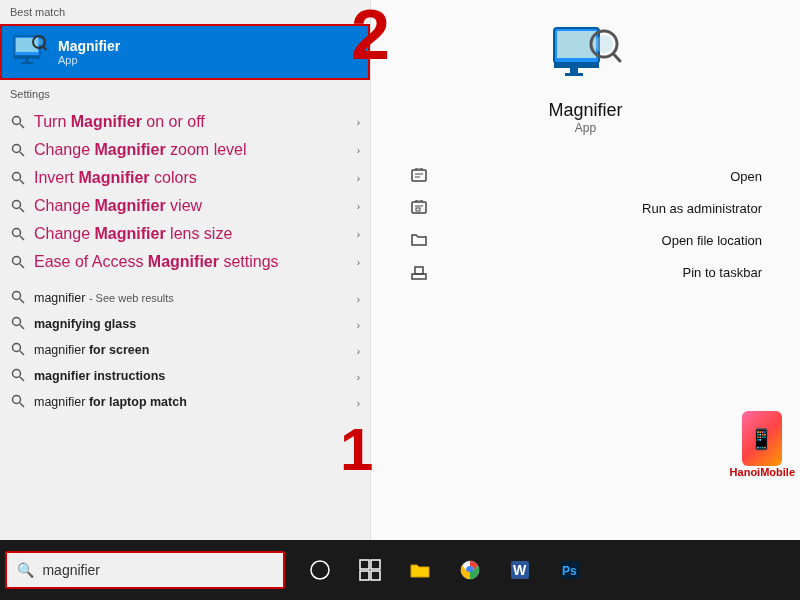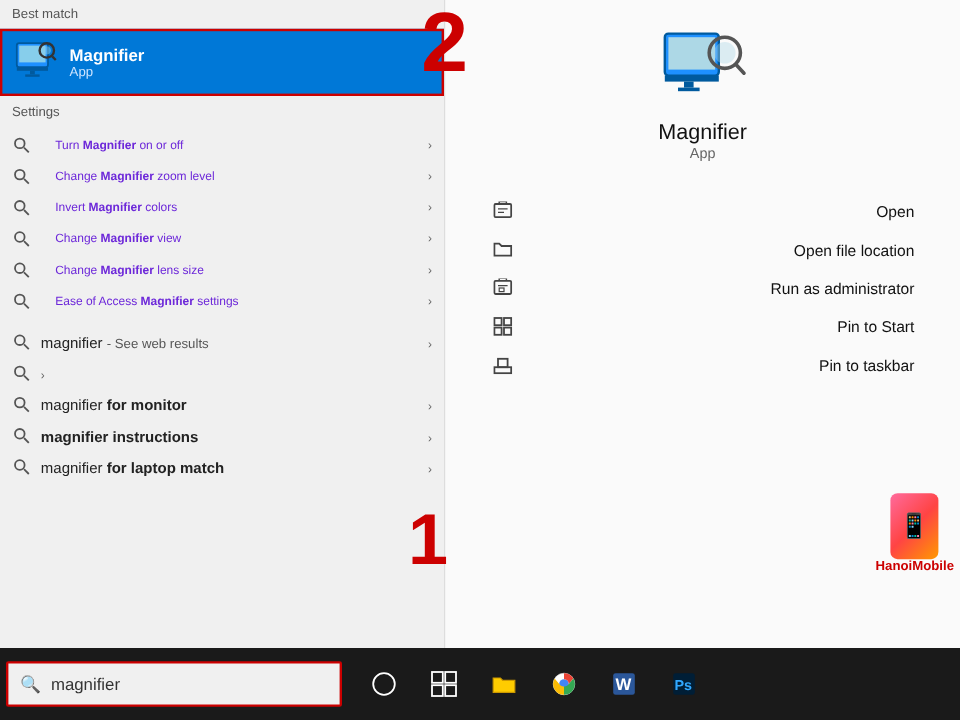--- a/index.html
+++ b/index.html
@@ -91,23 +91,22 @@
     .settings-item .search-icon-sm {
       width: 16px;
       height: 16px;
       margin-right: 8px;
       color: #555;
       flex-shrink: 0;
     }
 
     .settings-item .item-text {
       flex: 1;
-      font-size: 10px;
-      color: #6d28d9;
-      margin-left: 12px;
+      font-size: 16px;
+      color: #be185d;
     }
 
     .settings-item .item-text strong {
       font-weight: 700;
     }
 
     .settings-item .chevron {
       font-size: 10px;
       color: #666;
     }
@@ -408,29 +407,30 @@
           </svg>
           <span class="web-text">magnifier <em>- See web results</em></span>
           <span class="chevron">›</span>
         </div>
 
         <div class="web-item">
           <svg class="web-icon" viewBox="0 0 16 16">
             <circle cx="6.5" cy="6.5" r="4" fill="none" stroke="#555" stroke-width="1.5"></circle>
             <line x1="10" y1="10" x2="14" y2="14" stroke="#555" stroke-width="1.5"></line>
           </svg>
+          <span class="web-text"><strong>magnifying glass</strong></span>
           <span class="chevron">›</span>
         </div>
 
         <div class="web-item">
           <svg class="web-icon" viewBox="0 0 16 16">
             <circle cx="6.5" cy="6.5" r="4" fill="none" stroke="#555" stroke-width="1.5"></circle>
             <line x1="10" y1="10" x2="14" y2="14" stroke="#555" stroke-width="1.5"></line>
           </svg>
-          <span class="web-text">magnifier <strong>for monitor</strong></span>
+          <span class="web-text">magnifier <strong>for screen</strong></span>
           <span class="chevron">›</span>
         </div>
 
         <div class="web-item">
           <svg class="web-icon" viewBox="0 0 16 16">
             <circle cx="6.5" cy="6.5" r="4" fill="none" stroke="#555" stroke-width="1.5"></circle>
             <line x1="10" y1="10" x2="14" y2="14" stroke="#555" stroke-width="1.5"></line>
           </svg>
           <span class="web-text"><strong>magnifier instructions</strong></span>
           <span class="chevron">›</span>
@@ -476,49 +476,38 @@
                 <line x1="4" y1="6" x2="12" y2="6" stroke="#444" stroke-width="1"></line>
                 <line x1="4" y1="9" x2="9" y2="9" stroke="#444" stroke-width="1"></line>
               </svg>
           </span>
           <span class="context-label">Open</span>
         </div>
 
         <div class="context-item">
           <span class="context-icon">
             <svg width="16" height="16" viewBox="0 0 16 16">
-                <path d="M1 4 L1 13 L15 13 L15 5 L7 5 L5 3 L1 3 Z" fill="none" stroke="#444" stroke-width="1.5"></path>
-              </svg>
-          </span>
-          <span class="context-label">Open file location</span>
-        </div>
-
-        <div class="context-item">
-          <span class="context-icon">
-            <svg width="16" height="16" viewBox="0 0 16 16">
                 <rect x="1" y="2" width="14" height="11" rx="1" fill="none" stroke="#444" stroke-width="1.5"></rect>
                 <polyline points="5,2 5,0 11,0 11,2" fill="none" stroke="#444" stroke-width="1.2"></polyline>
                 <line x1="4" y1="6" x2="12" y2="6" stroke="#444" stroke-width="1"></line>
                 <rect x="5" y="8" width="4" height="3" fill="none" stroke="#444" stroke-width="1"></rect>
               </svg>
           </span>
           <span class="context-label">Run as administrator</span>
         </div>
 
         <div class="context-item">
           <span class="context-icon">
             <svg width="16" height="16" viewBox="0 0 16 16">
-                <rect x="1" y="1" width="6" height="6" fill="none" stroke="#444" stroke-width="1.5"></rect>
-                <rect x="9" y="1" width="6" height="6" fill="none" stroke="#444" stroke-width="1.5"></rect>
-                <rect x="1" y="9" width="6" height="6" fill="none" stroke="#444" stroke-width="1.5"></rect>
-                <rect x="9" y="9" width="6" height="6" fill="none" stroke="#444" stroke-width="1.5"></rect>
+                <path d="M1 4 L1 13 L15 13 L15 5 L7 5 L5 3 L1 3 Z" fill="none" stroke="#444" stroke-width="1.5"></path>
               </svg>
           </span>
-          <span class="context-label">Pin to Start</span>
-        </div>
+          <span class="context-label">Open file location</span>
+        </div>
+
 
         <div class="context-item">
           <span class="context-icon">
             <svg width="16" height="16" viewBox="0 0 16 16">
                 <rect x="1" y="10" width="14" height="5" fill="none" stroke="#444" stroke-width="1.5"></rect>
                 <rect x="4" y="3" width="8" height="7" fill="none" stroke="#444" stroke-width="1.5"></rect>
               </svg>
           </span>
           <span class="context-label">Pin to taskbar</span>
         </div>

